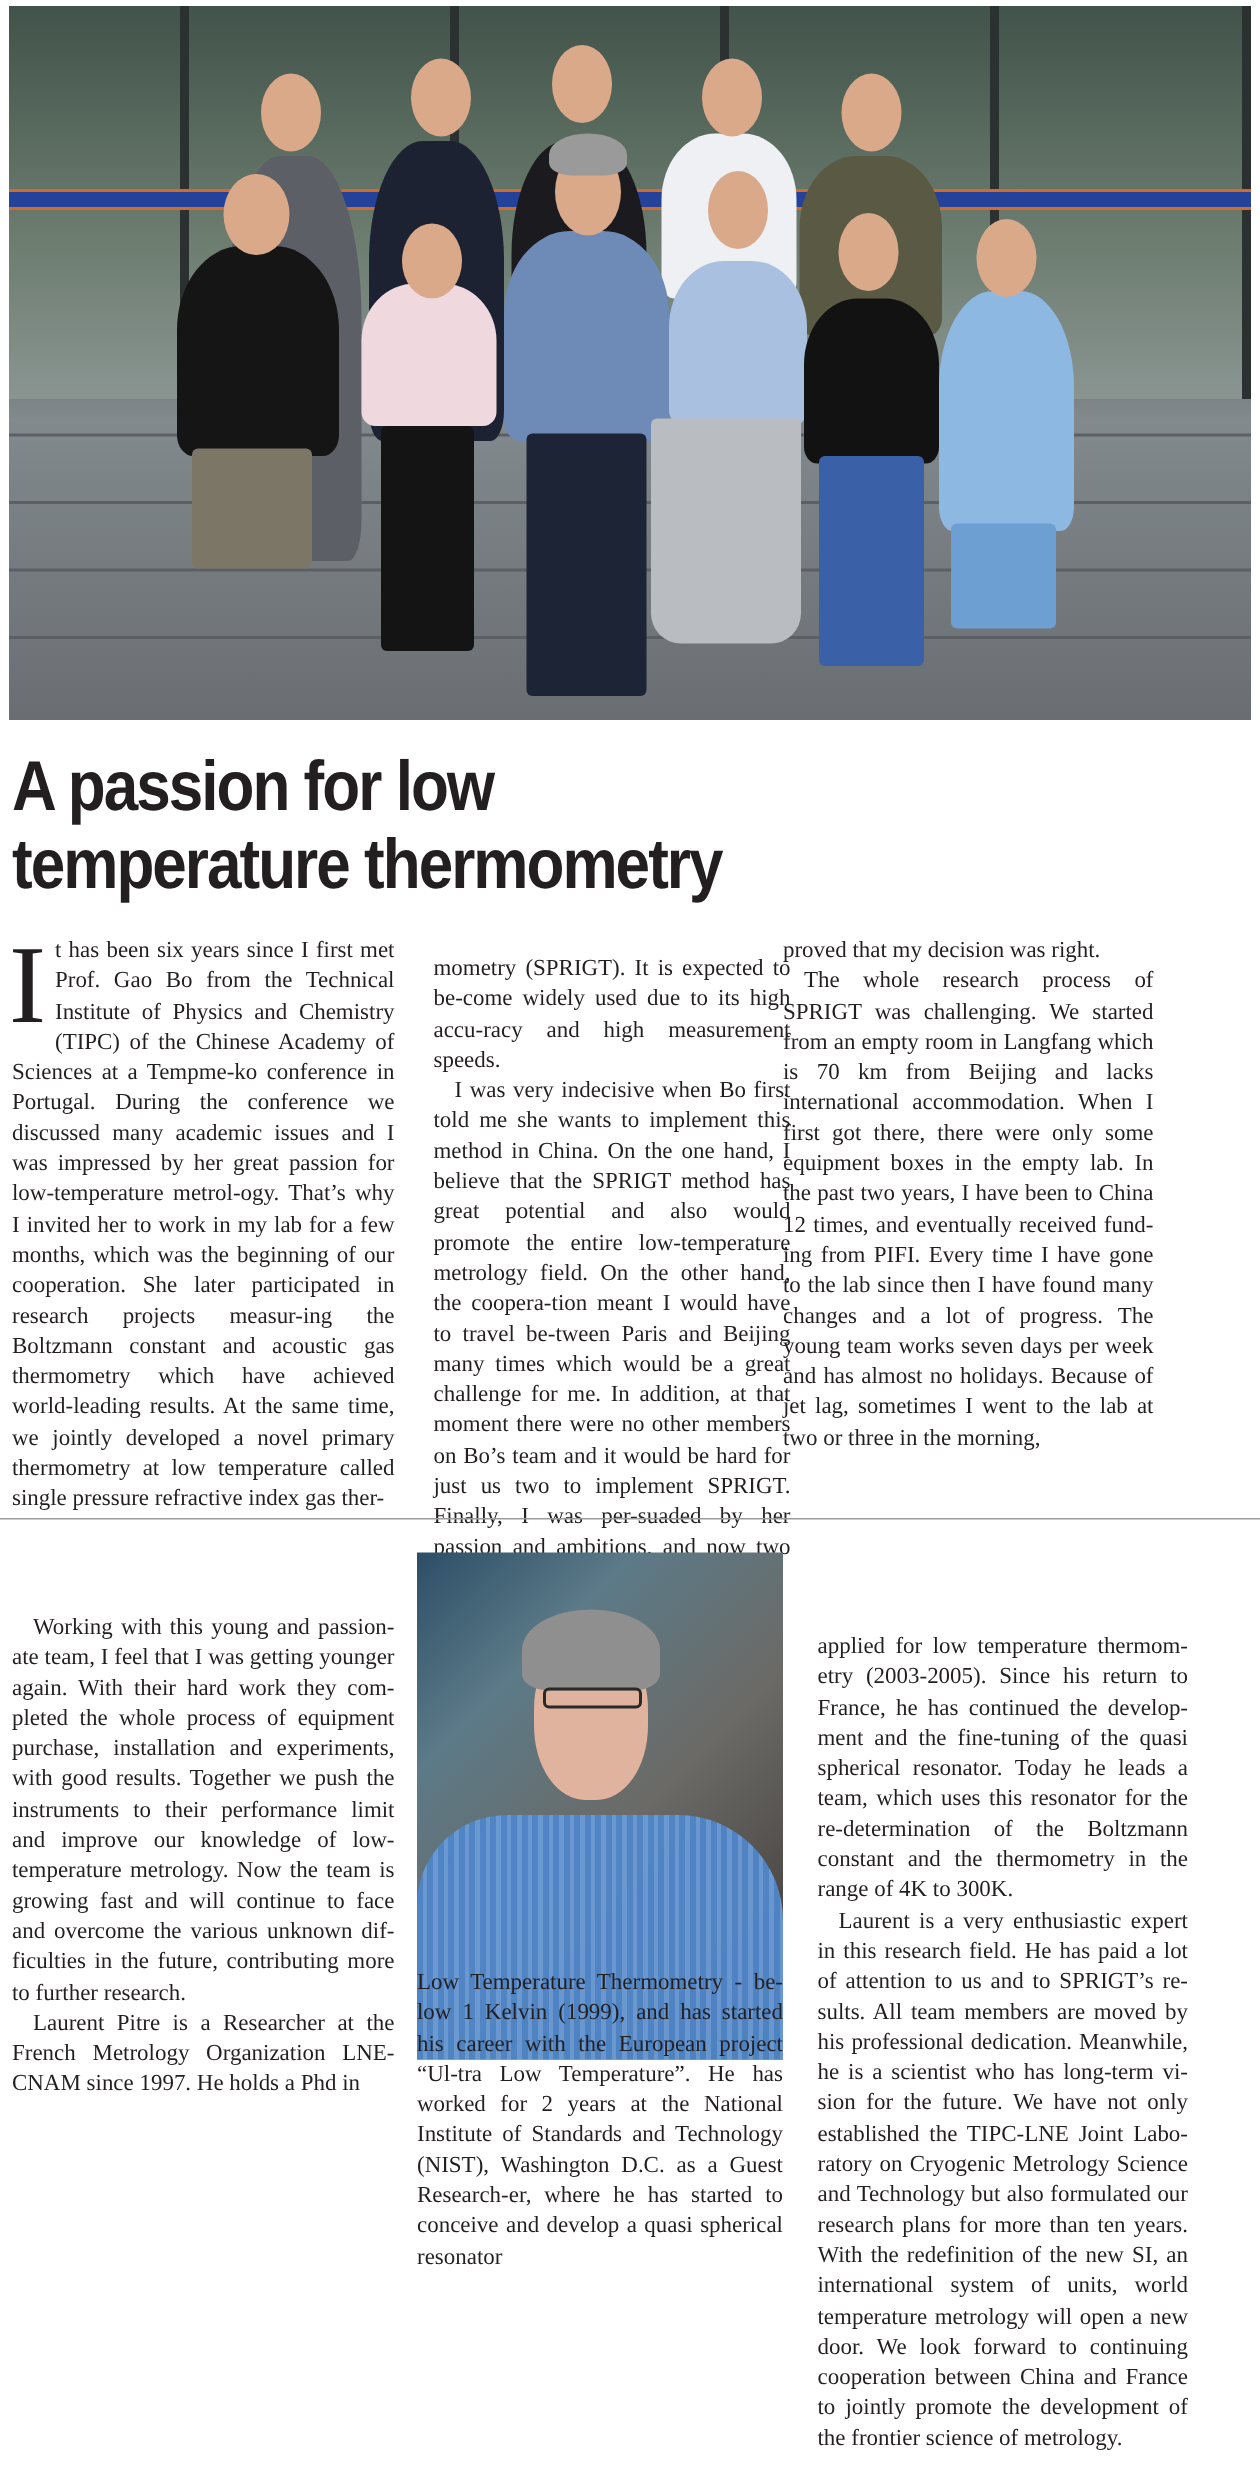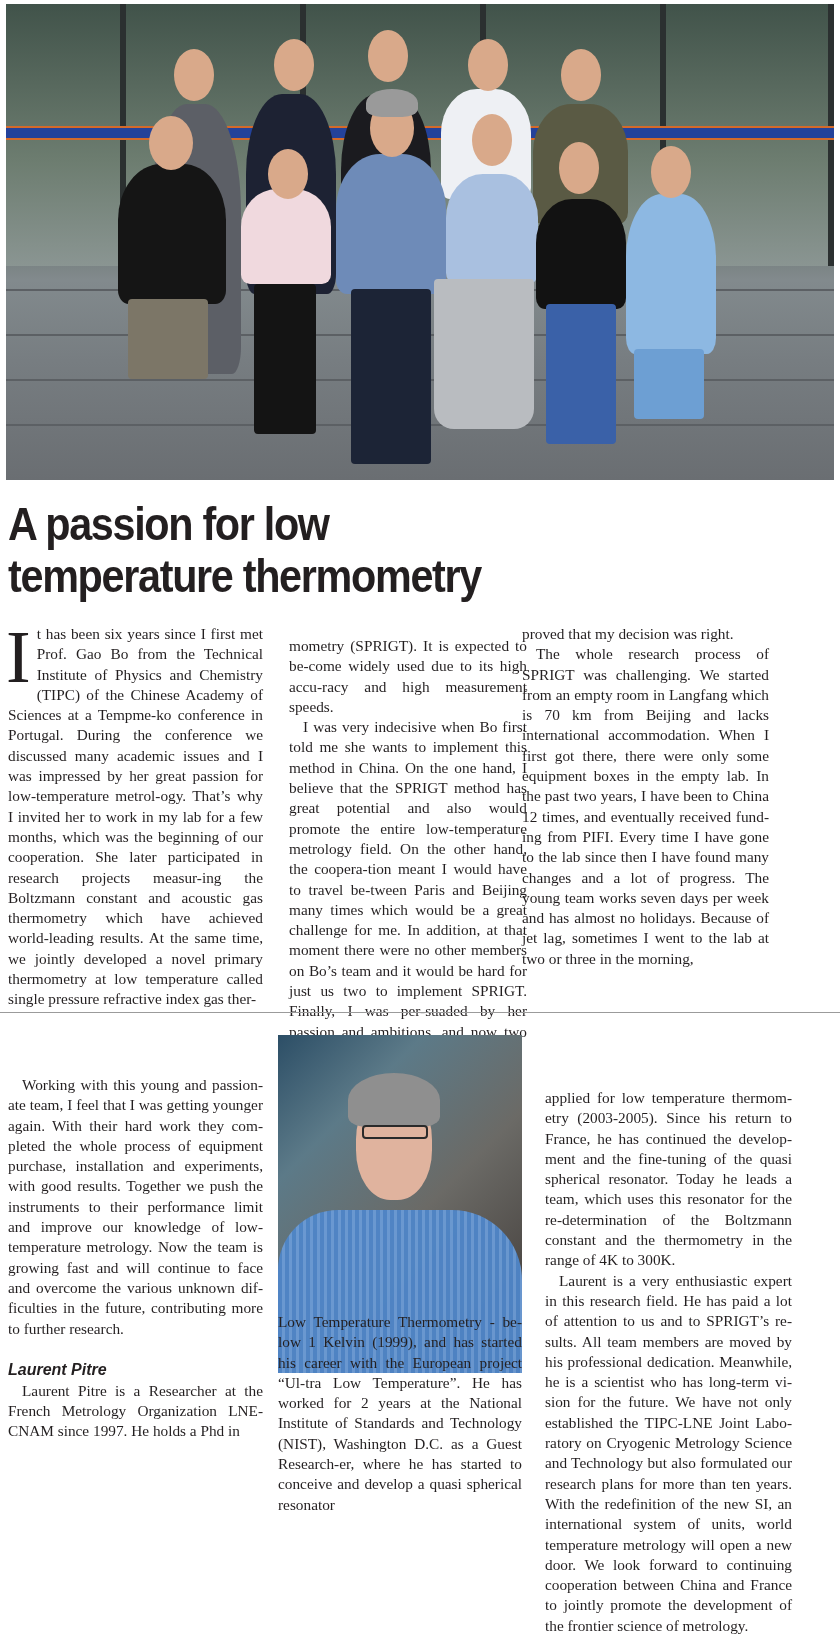--- a/index.html
+++ b/index.html
@@ -113,21 +113,20 @@
 
 <div class="col" style="left:522px;top:624px;width:247px;">
   <p>proved that my decision was right.</p>
   <p class="indent">The whole research process of SPRIGT was challenging. We started from an empty room in Langfang which is 70 km from Beijing and lacks international accommodation.  When I first got there, there were only some equipment boxes in the empty lab. In the past two years, I have been to China 12 times, and eventually received fund-ing from PIFI.  Every time I have gone to the lab since then I have found many changes and a lot of progress. The young team works seven days per week and has almost no holidays. Because of jet lag, sometimes I went to the lab at two or three in the morning,</p>
 </div>
 
 <div class="rule"></div>
 
 <div class="col" style="left:8px;top:1075px;width:255px;">
   <p class="indent">Working with this young and passion-ate team, I feel that I  was getting younger again. With their hard work they com-pleted the whole process of equipment purchase, installation and experiments, with good results. Together we push the instruments to their performance limit and improve our knowledge of low-temperature metrology. Now the team is growing fast and will continue to face and overcome the various unknown dif-ficulties in the future, contributing more to further research.</p>
-  <div class="subhead">Laurent Pitre</div>
   <p class="indent">Laurent Pitre is a Researcher at the French Metrology Organization LNE-CNAM since 1997. He holds a Phd in</p>
 </div>
 
 <div class="portrait">
   <div class="shirt"></div>
   <div class="face"></div>
   <div class="hair"></div>
   <div class="glasses"></div>
 </div>
 

